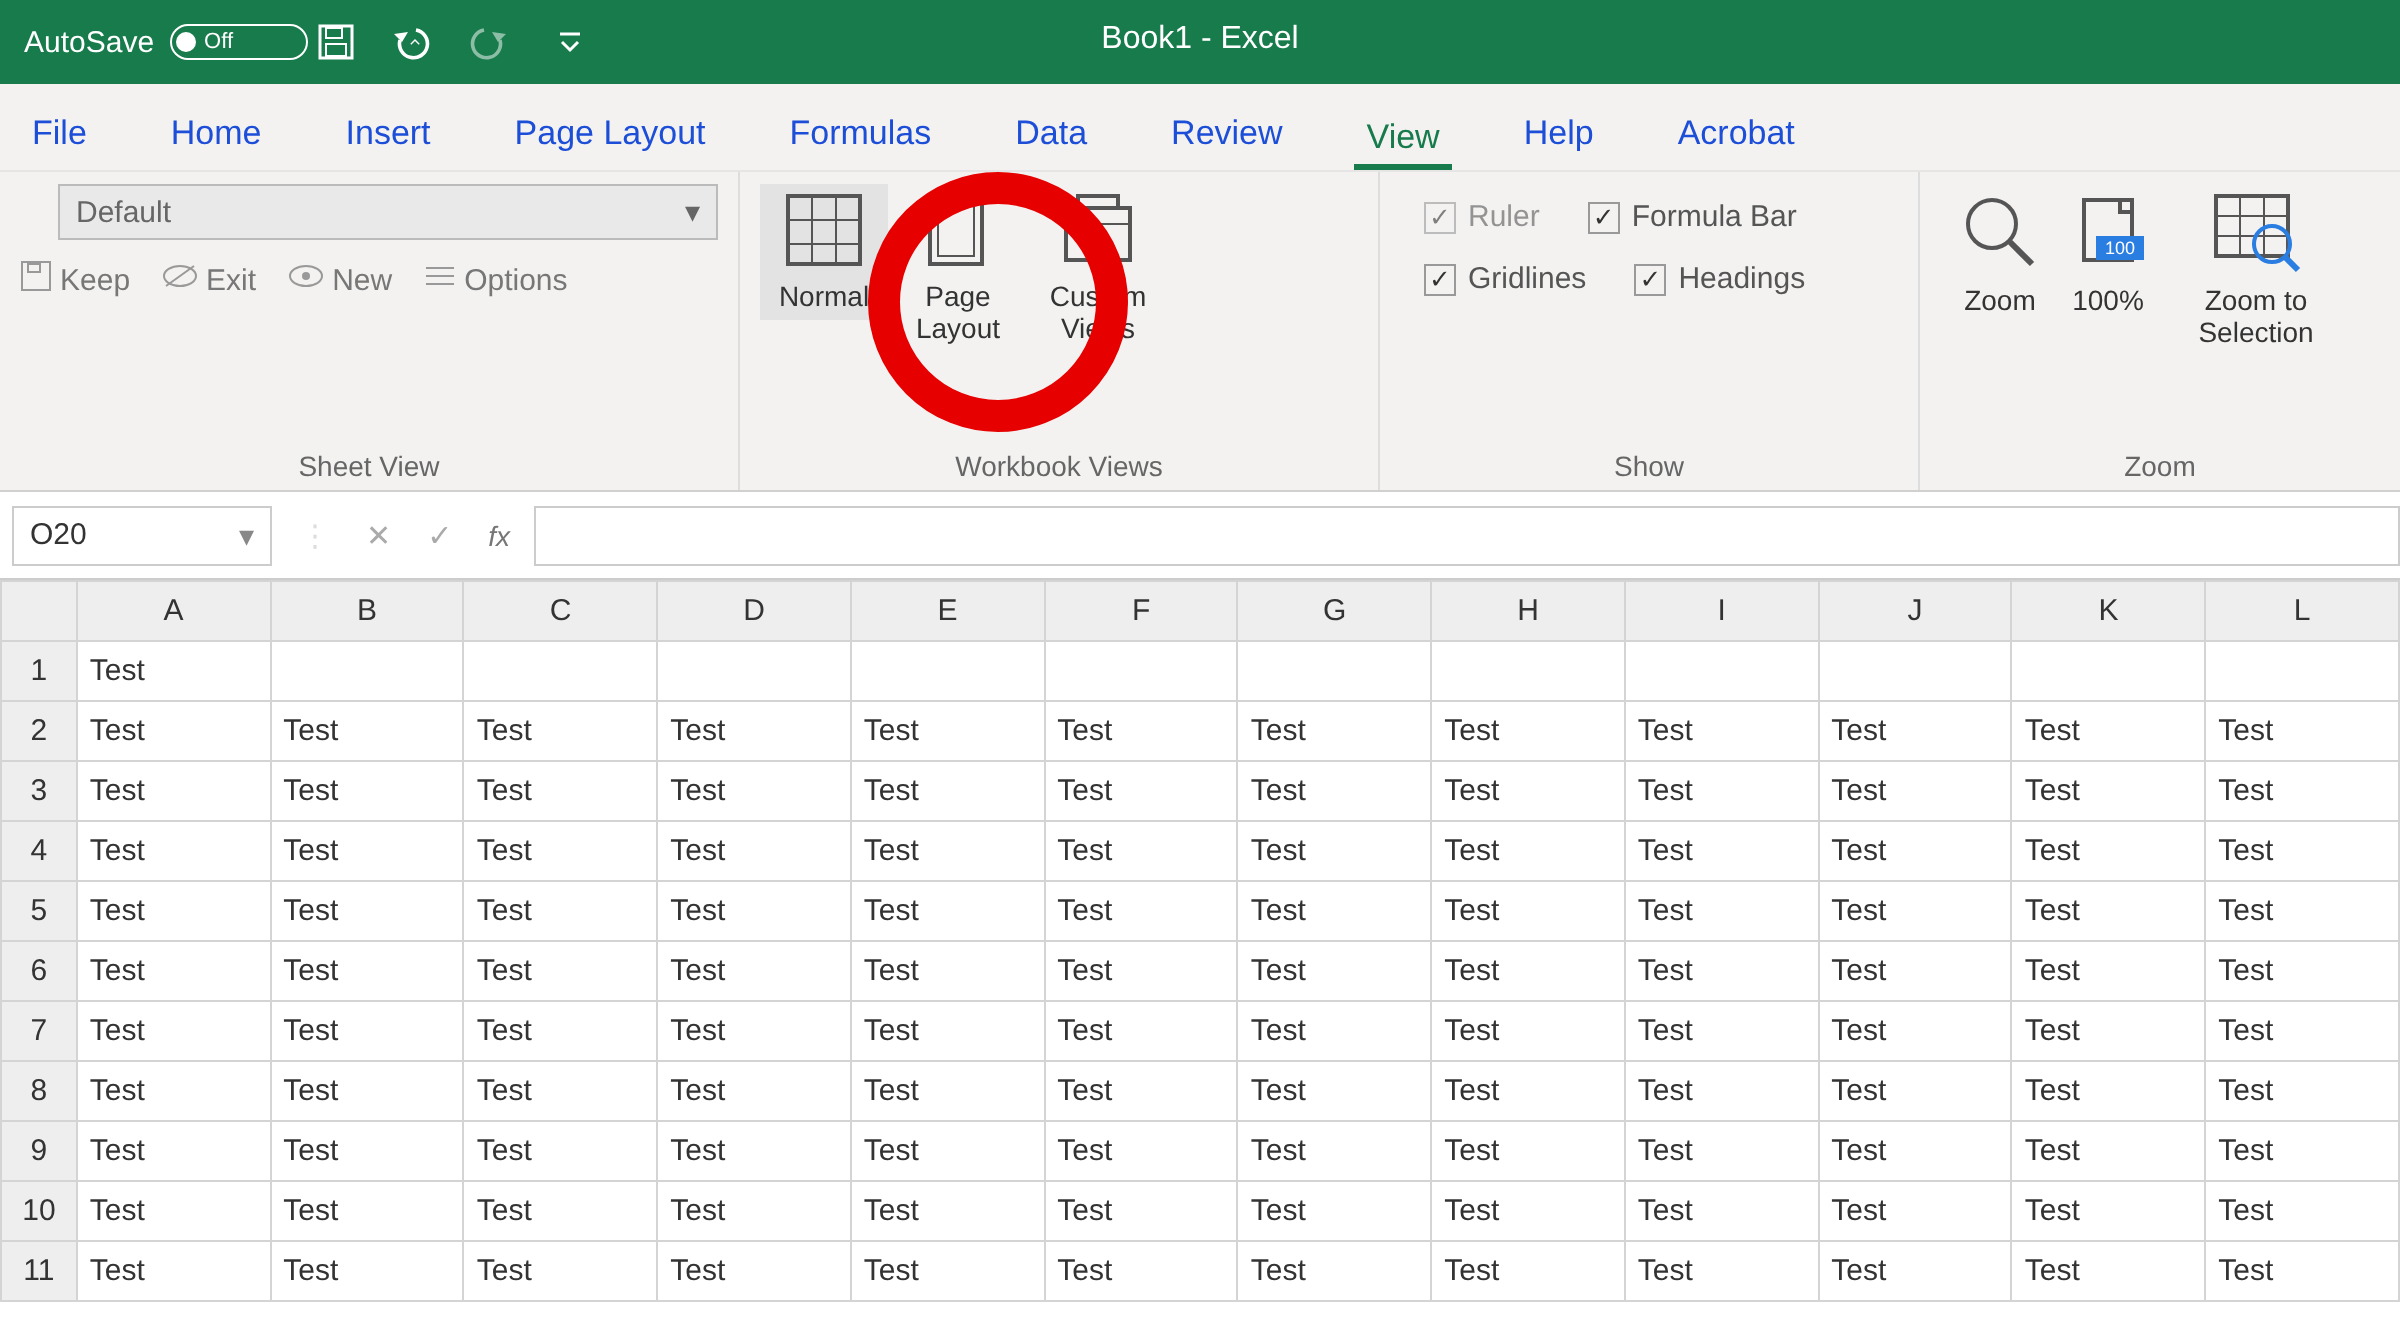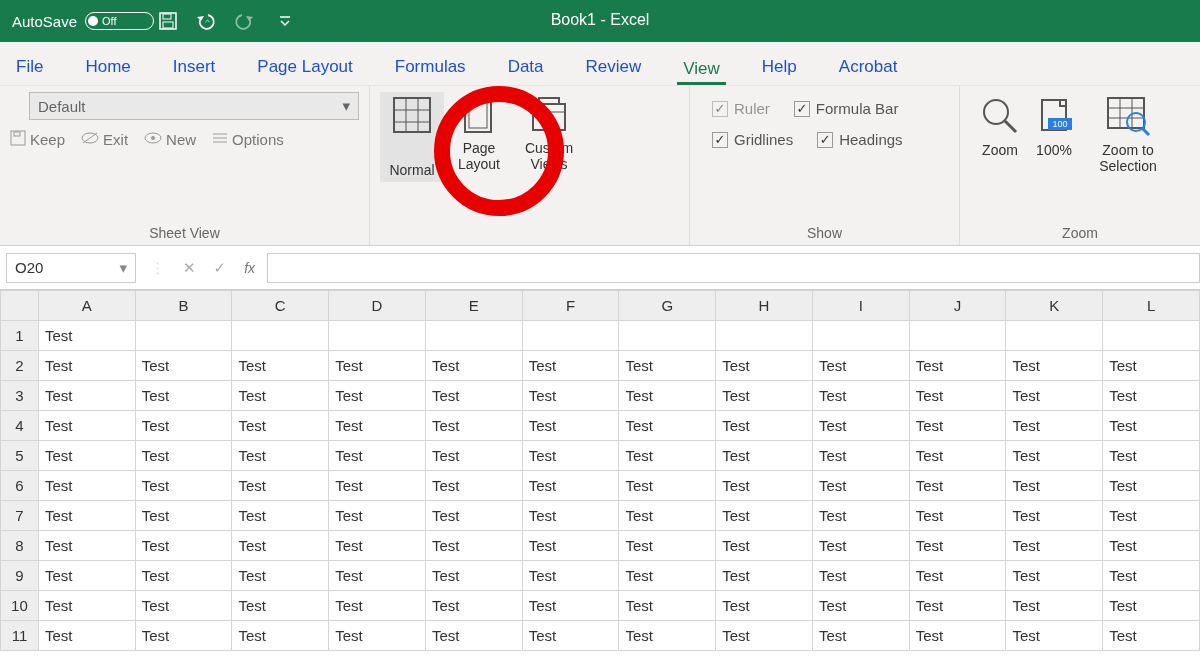--- a/index.html
+++ b/index.html
@@ -17,21 +17,21 @@
   .tab.active { color:#187b4c; font-weight:400; border-bottom:3px solid #187b4c; padding-bottom:3px; }
   .ribbon { background:#f3f2f1; height:160px; display:flex; align-items:stretch; border-bottom:1px solid #d0d0d0; }
   .group { border-right:1px solid #ddd; padding:6px 10px 4px 10px; display:flex; flex-direction:column; justify-content:space-between; }
   .group-label { text-align:center; font-size:14px; color:#666; margin-top:4px;}
   .sheetview-top { display:flex; align-items:center; gap:6px;justify-content:flex-end; }
   .sv-select { width:330px; height:28px; background:#e9e9e9; border:1px solid #bbb; display:flex; align-items:center; padding:0 8px; color:#666; justify-content:space-between; }
   .sv-row2 { display:flex; gap:16px; color:#777; margin-top:10px; align-items:center; }
   .sv-item { display:flex; align-items:center; gap:4px; }
   .wb-views { display:flex; align-items:flex-start; gap:4px; }
   .wb-btn { display:flex; flex-direction:column; align-items:center; justify-content:flex-start; width:76px; text-align:center; font-size:14px; line-height:1.15; padding:4px 2px; cursor:pointer; }
-  .wb-btn.selected { background:#e3e3e3;gap:22px; }
+  .wb-btn.selected { background:#e3e3e3; }
   .wb-btn .lbl { margin-top:6px; }
   .show-group { display:flex; flex-direction:column; gap:14px; padding:8px 12px; color:#555; }
   .show-row { display:flex; gap:24px; }
   .chk { display:flex; align-items:center; gap:6px; }
   .chkbox { width:16px; height:16px; border:1px solid #999; display:flex; align-items:center; justify-content:center; font-size:13px; color:#333; }
   .zoom-group { display:flex; align-items:flex-start; gap:14px; padding:4px 10px;}
   .zoom-btn { display:flex; flex-direction:column; align-items:center; font-size:14px; line-height:1.15; text-align:center; cursor:pointer; }
   .zoom-btn .lbl { margin-top:6px; }
   .formula-bar { height:44px; background:#fff; border-bottom:1px solid #ccc; display:flex; align-items:center; }
   .namebox { width:130px; height:30px; border:1px solid #ccc; margin-left:6px; display:flex; align-items:center; padding:0 8px; justify-content:space-between; font-size:15px; }
@@ -172,20 +172,21 @@
       </div>
       <div class="wb-btn" style="width:70px">
         <svg width="40" height="38">
             <rect x="4" y="8" width="32" height="26" fill="none" stroke="#555" stroke-width="2"></rect>
             <line x1="4" y1="16" x2="36" y2="16" stroke="#555"></line>
             <rect x="10" y="2" width="20" height="6" fill="none" stroke="#555" stroke-width="2"></rect>
           </svg>
         <span class="lbl">Custom Views</span>
       </div>
     </div>
+    <div class="group-label">Workbook Views</div>
   </div>
 
   <div class="group" style="width:270px">
     <div class="show-group">
       <div class="show-row">
         <div class="chk" style="opacity:0.6">
           <div class="chkbox">✓</div>
           <span>Ruler</span>
         </div>
         <div class="chk">

